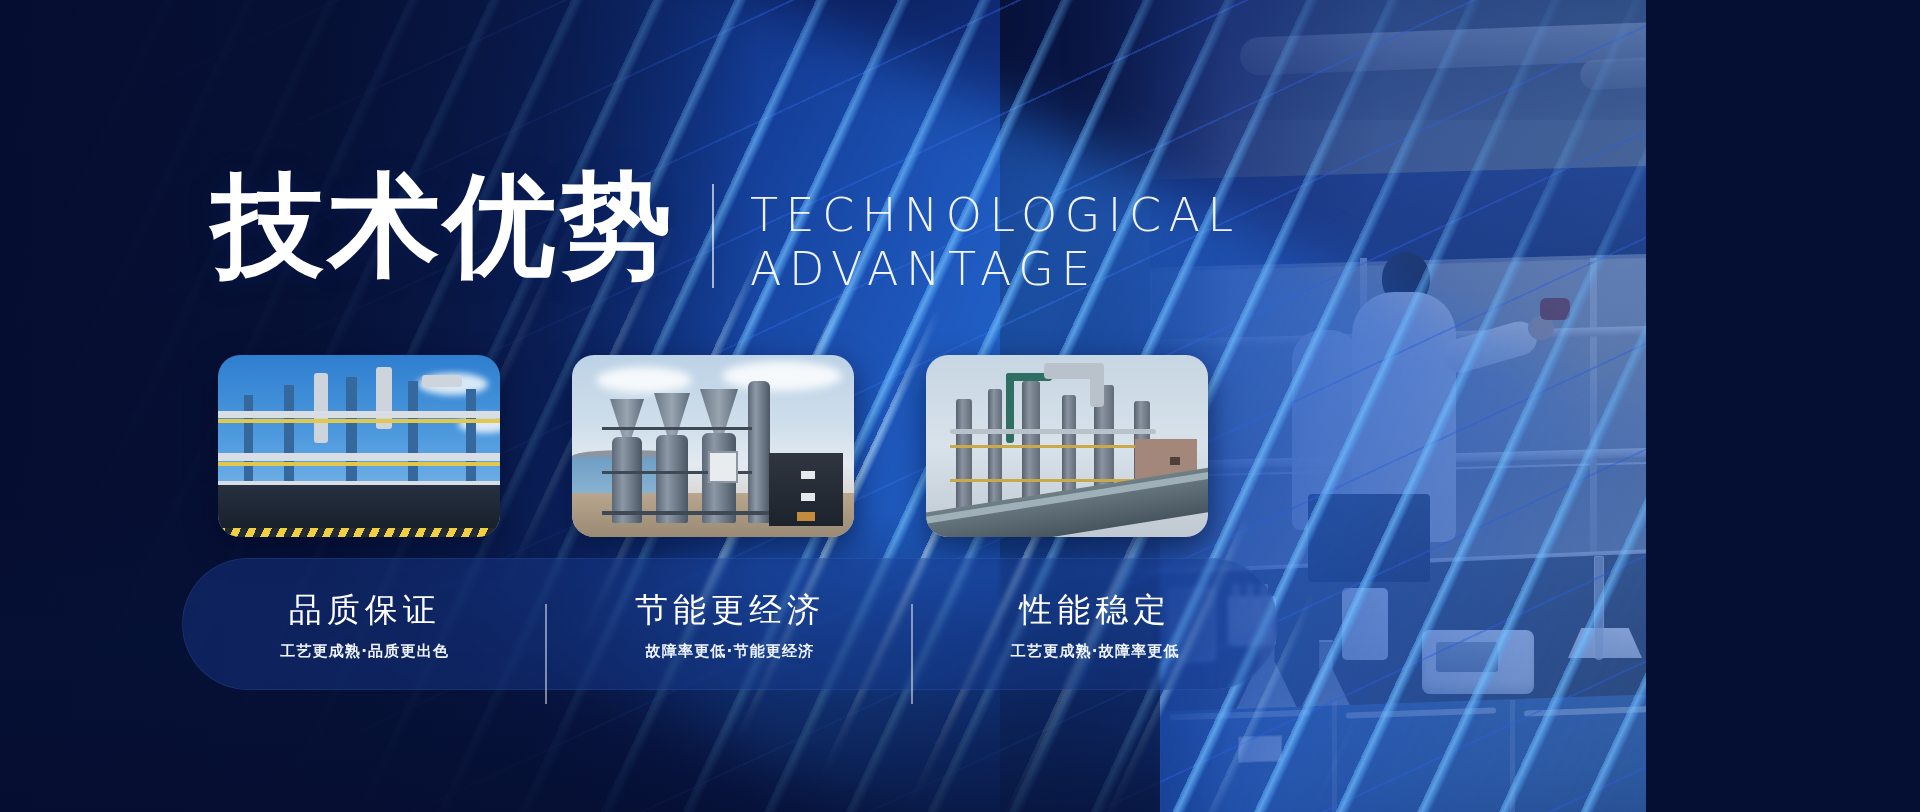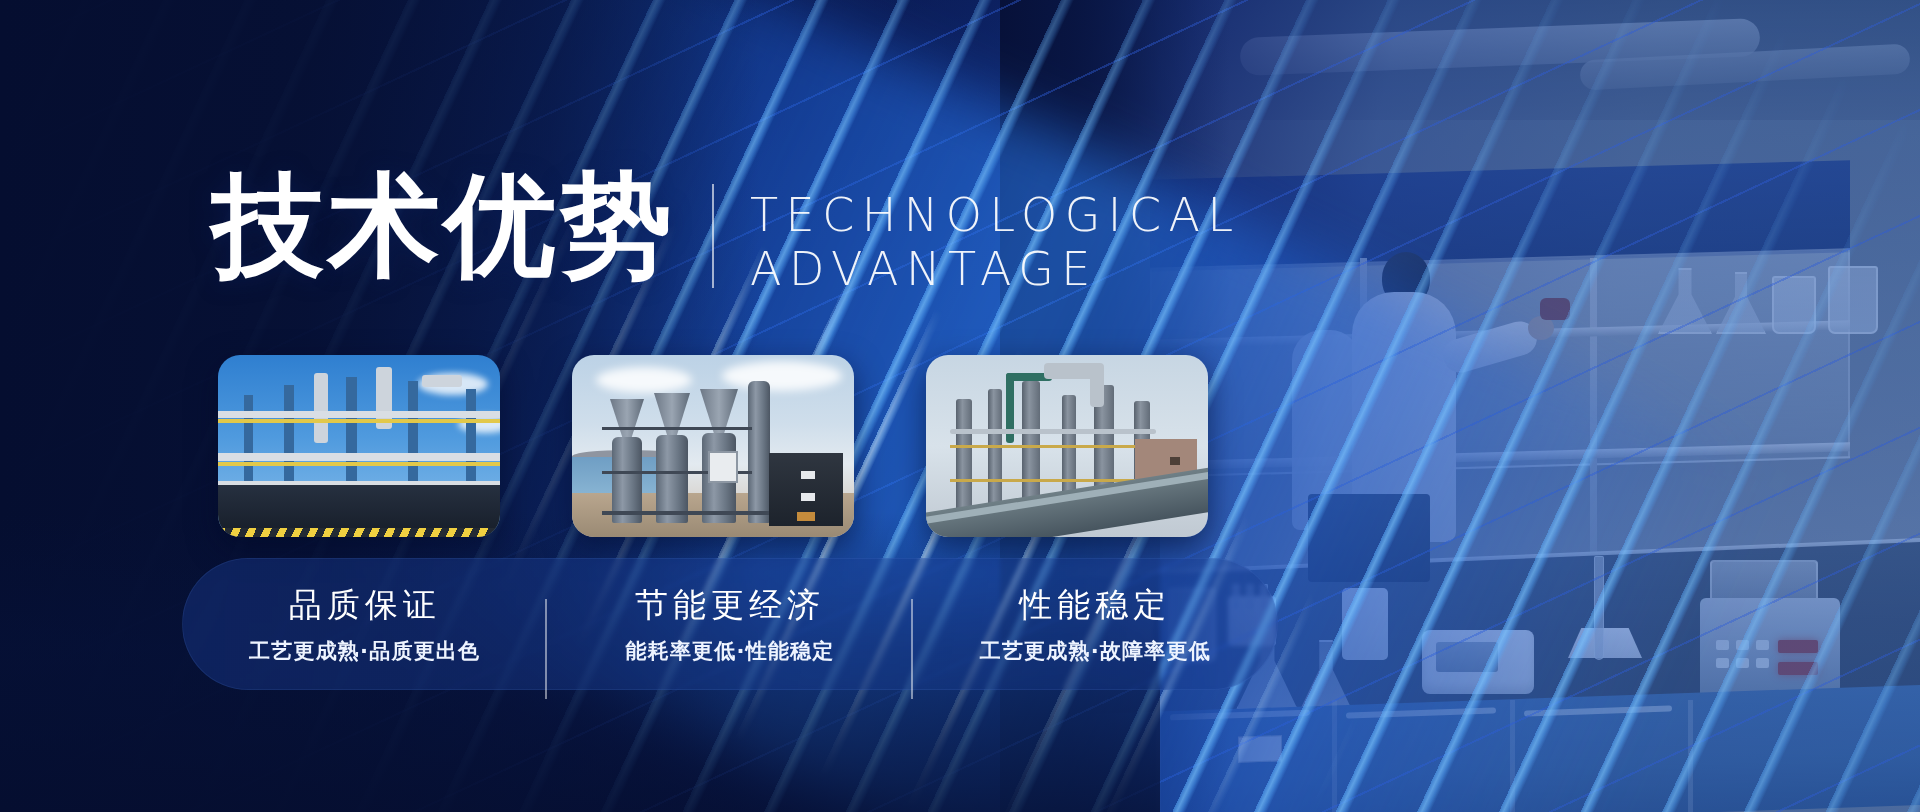--- a/index.html
+++ b/index.html
@@ -1,20 +1,20 @@
 <!DOCTYPE html>
 <html><head>
 <meta charset="utf-8">
 <style>
   * { margin:0; padding:0; box-sizing:border-box; }
   html,body { width:1920px; height:812px; overflow:hidden; background:#050f33; }
   body { font-family:"Liberation Sans","DejaVu Sans",sans-serif; }
 
   #banner {
-    position:relative; width:1920px; height:812px; overflow:hidden;
+    position:relative; width:1646px; height:812px; overflow:hidden;
     background:#7f1d1d;
   }
 
   
   .layer { position:absolute; inset:0; }
 
   
   .bg-base {
     background:
       radial-gradient(120% 150% at 78% 42%, rgba(34,92,205,0.55) 0%, rgba(14,40,120,0.30) 38%, rgba(6,16,56,0.0) 68%),
@@ -316,21 +316,21 @@
     border:1px solid rgba(120,170,255,.10);
     backdrop-filter:blur(2px);
   }
   .features { position:absolute; left:182px; top:558px; width:1096px; height:132px; display:flex;align-items:center; }
   .feature { flex:1; display:flex; flex-direction:column; align-items:center; justify-content:center; position:relative; }
   .f-title {
     font-size:33px; color:#ffffff; letter-spacing:5px; font-weight:400;
     font-family:"DejaVu Sans","Liberation Sans",sans-serif; margin-bottom:9px;
   }
   .f-sub {
-    font-size:21px; color:#eef4ff; letter-spacing:1.2px; font-weight:bold;
+    font-size:15px; color:#eef4ff; letter-spacing:1.2px; font-weight:bold;
     font-family:"DejaVu Sans","Liberation Sans",sans-serif;
   }
   .f-divider {
     position:absolute; right:0; top:16px; width:2px; height:100px;
     background:rgba(255,255,255,.48);
   }
   .feature:last-child .f-divider { display:none; }
 </style>
 </head>
 <body>
@@ -499,21 +499,21 @@
     <div class="pill"></div>
 
     <div class="features">
       <div class="feature">
         <div class="f-title">品质保证</div>
         <div class="f-sub">工艺更成熟·品质更出色</div>
         <div class="f-divider"></div>
       </div>
       <div class="feature">
         <div class="f-title">节能更经济</div>
-        <div class="f-sub">能耗率更低·性能稳定</div>
+        <div class="f-sub">故障率更低·节能更经济</div>
         <div class="f-divider"></div>
       </div>
       <div class="feature">
         <div class="f-title">性能稳定</div>
         <div class="f-sub">工艺更成熟·故障率更低</div>
 
       </div>
     </div>
 
   </div>

